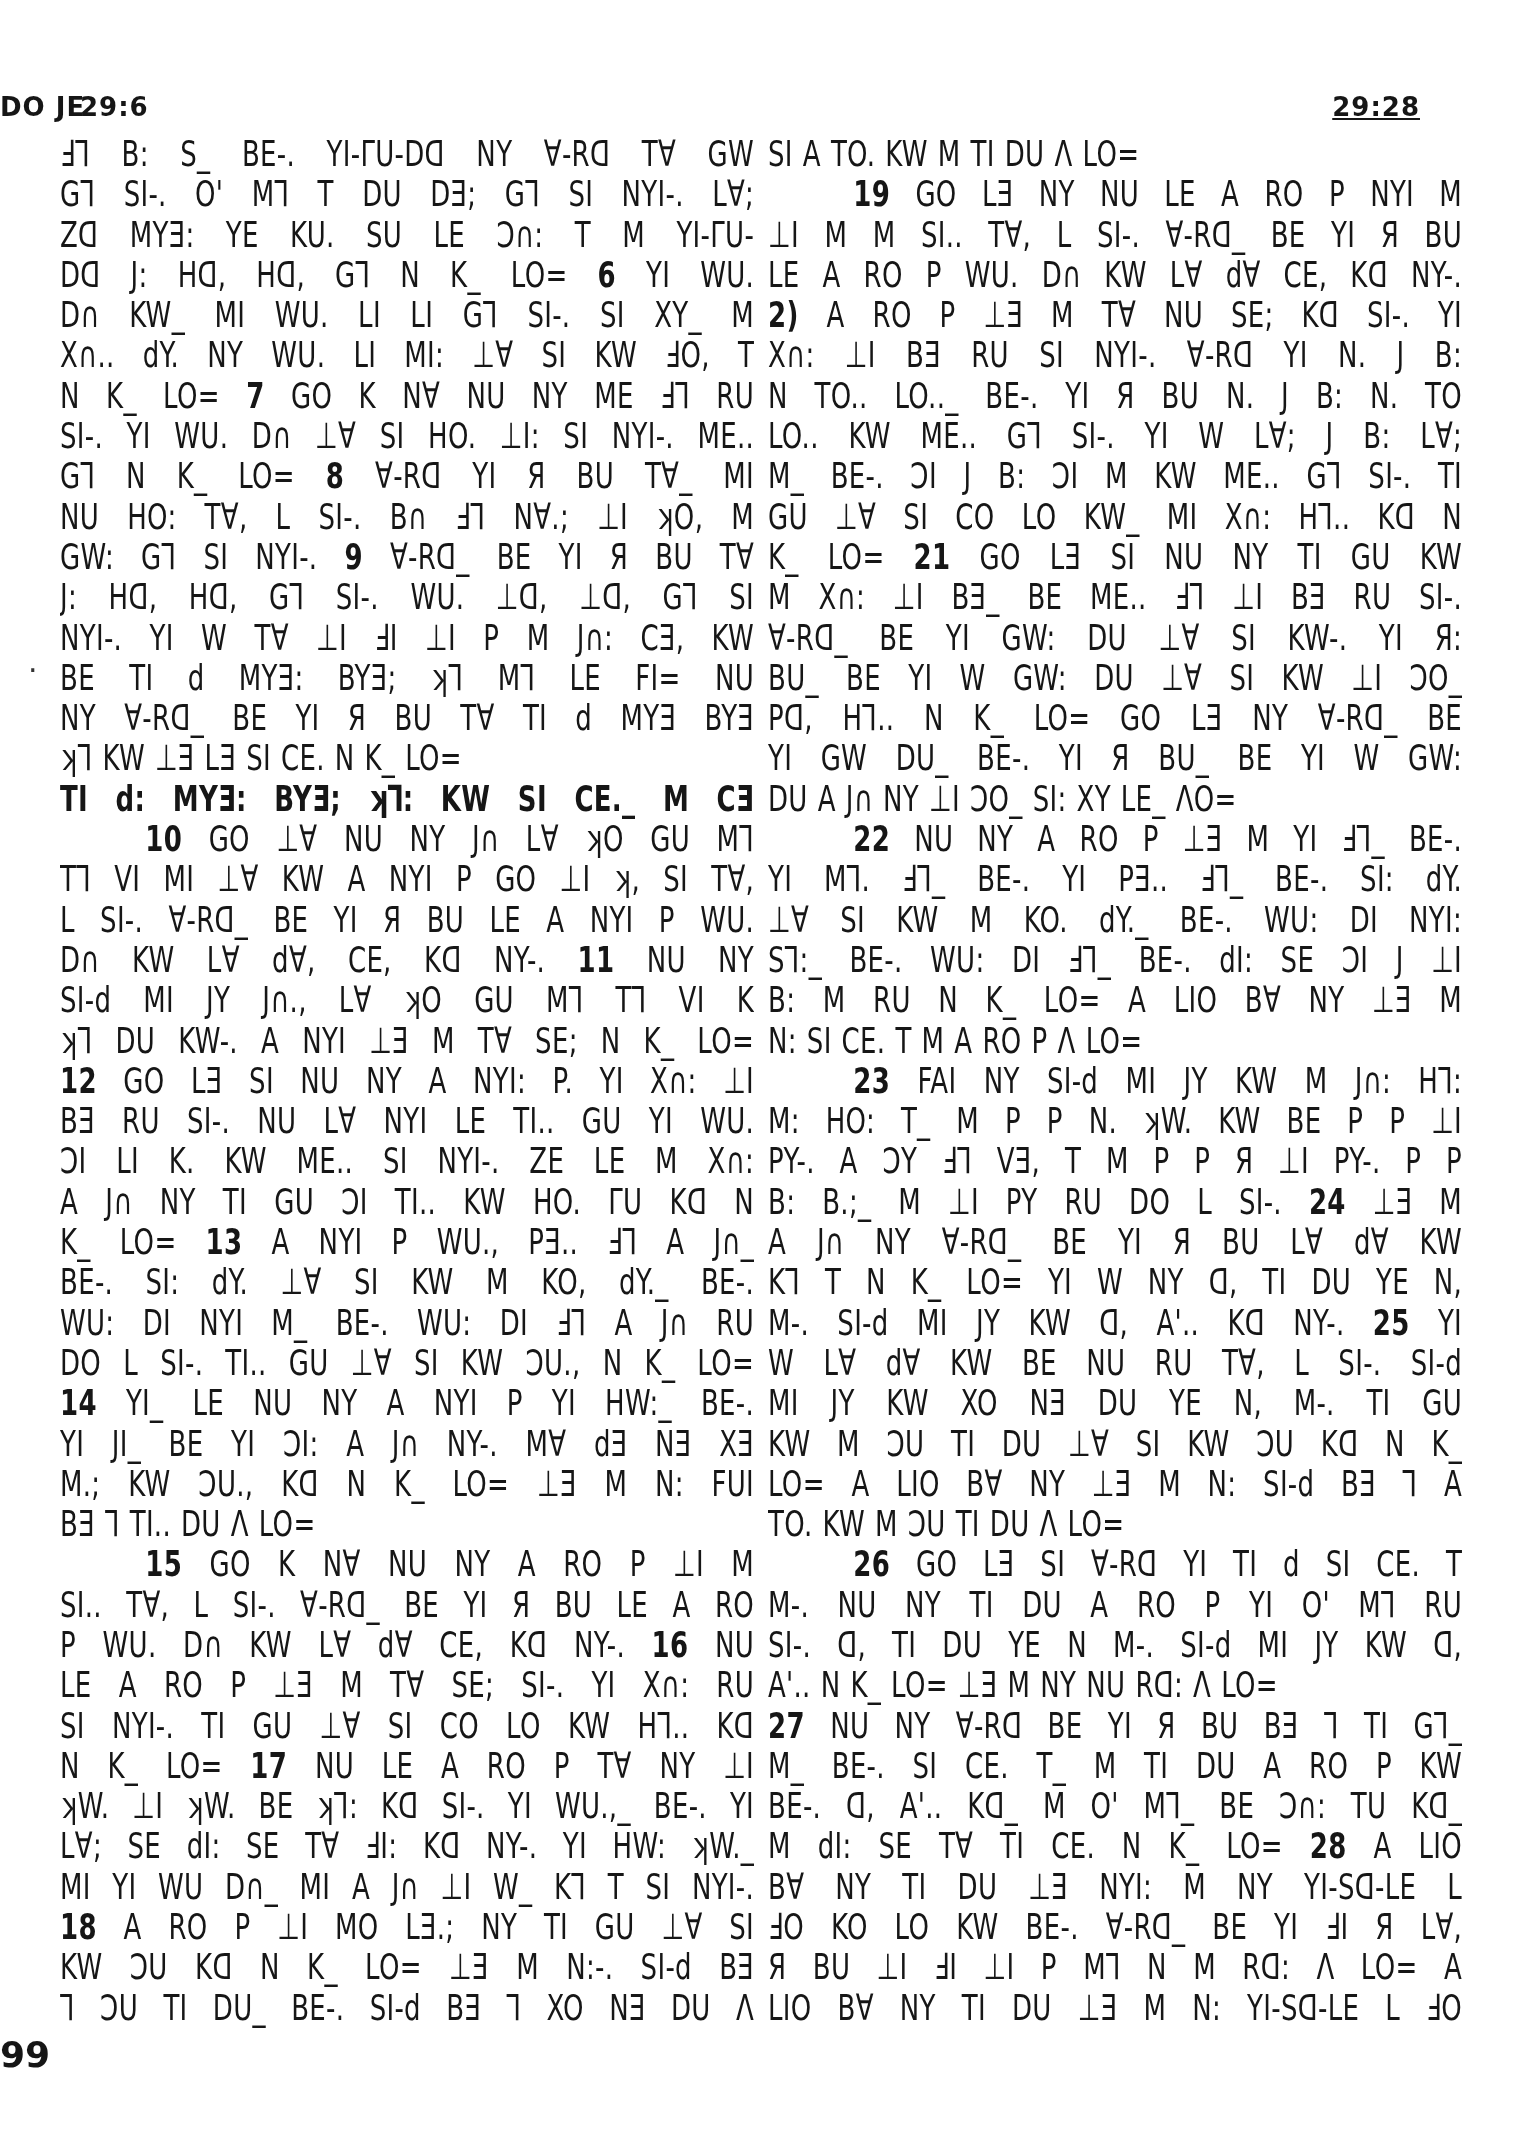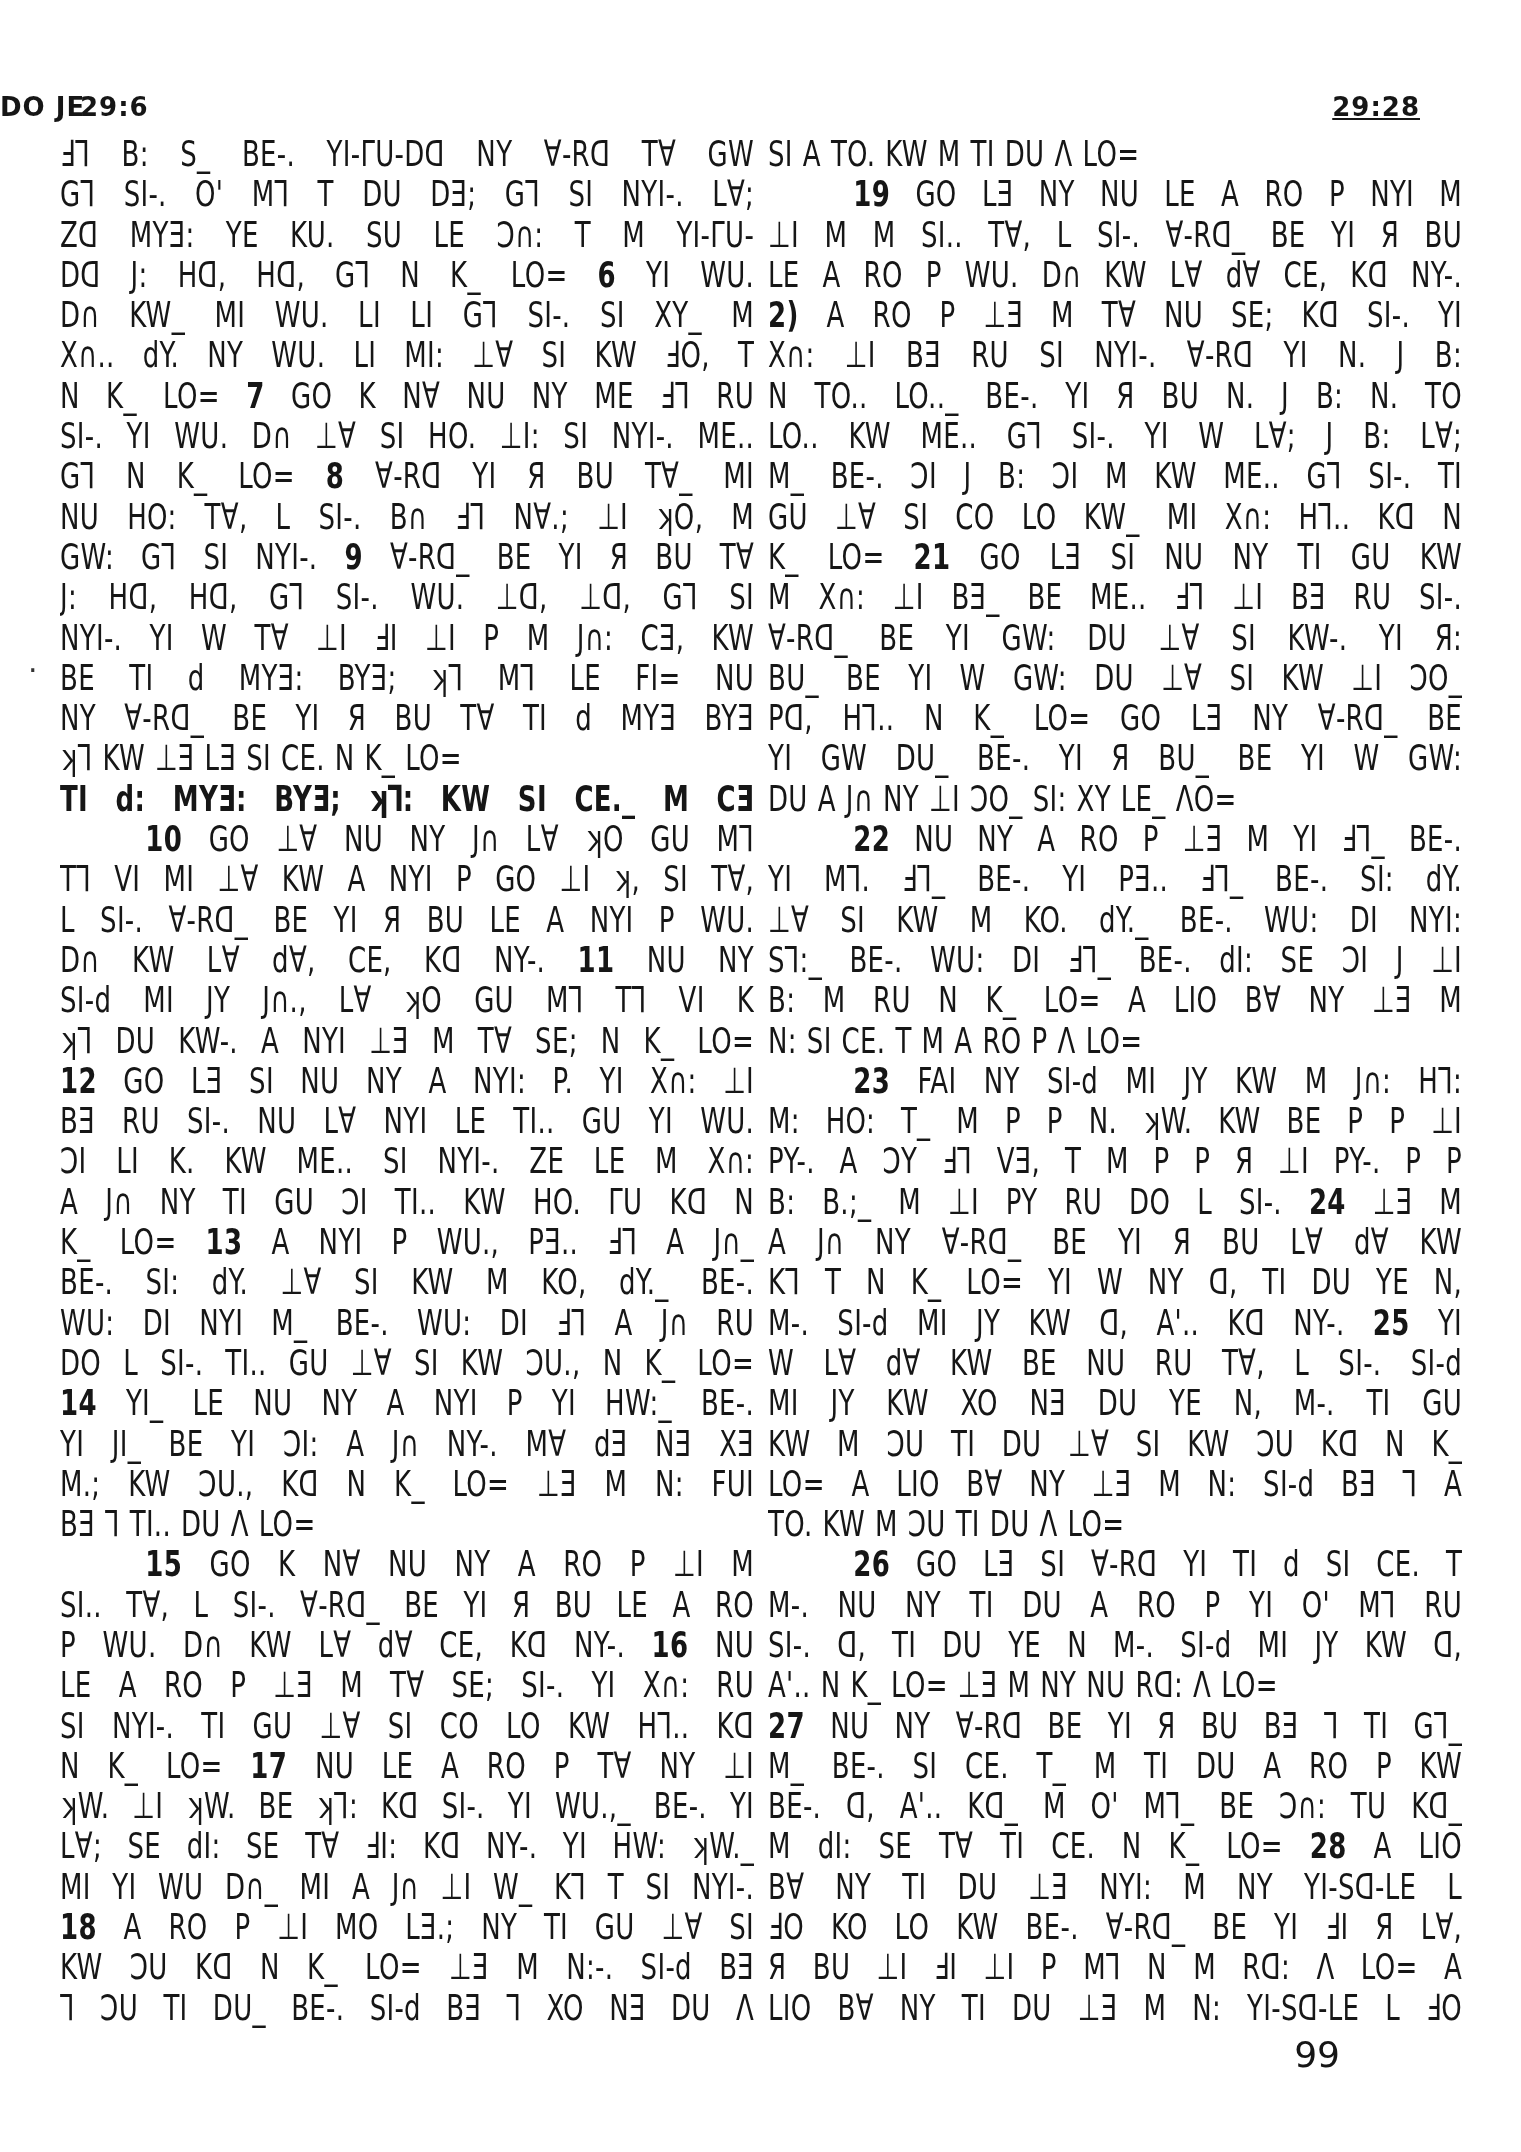--- a/index.html
+++ b/index.html
@@ -36,21 +36,21 @@
     overflow:hidden;
   }
   .line::after{content:"";display:inline-block;width:100%;height:0;}
   .line.short{text-align:left;}
   .line.short::after{content:none;}
   .line.indent{text-indent:118px;}
   .line.bold{font-weight:bold;}
   .vnum{font-weight:bold;}
   .footer{
     position:absolute;top:2034px;left:0;width:1340px;
-    text-align:right;font-weight:normal;font-size:36px;
+    text-align:left;font-weight:bold;font-size:36px;
   }
   .stray{
     position:absolute;left:28px;top:644px;
     font-size:30px;color:#333;
   }
 </style>
 </head>
 <body>
 
 <div class="page">

